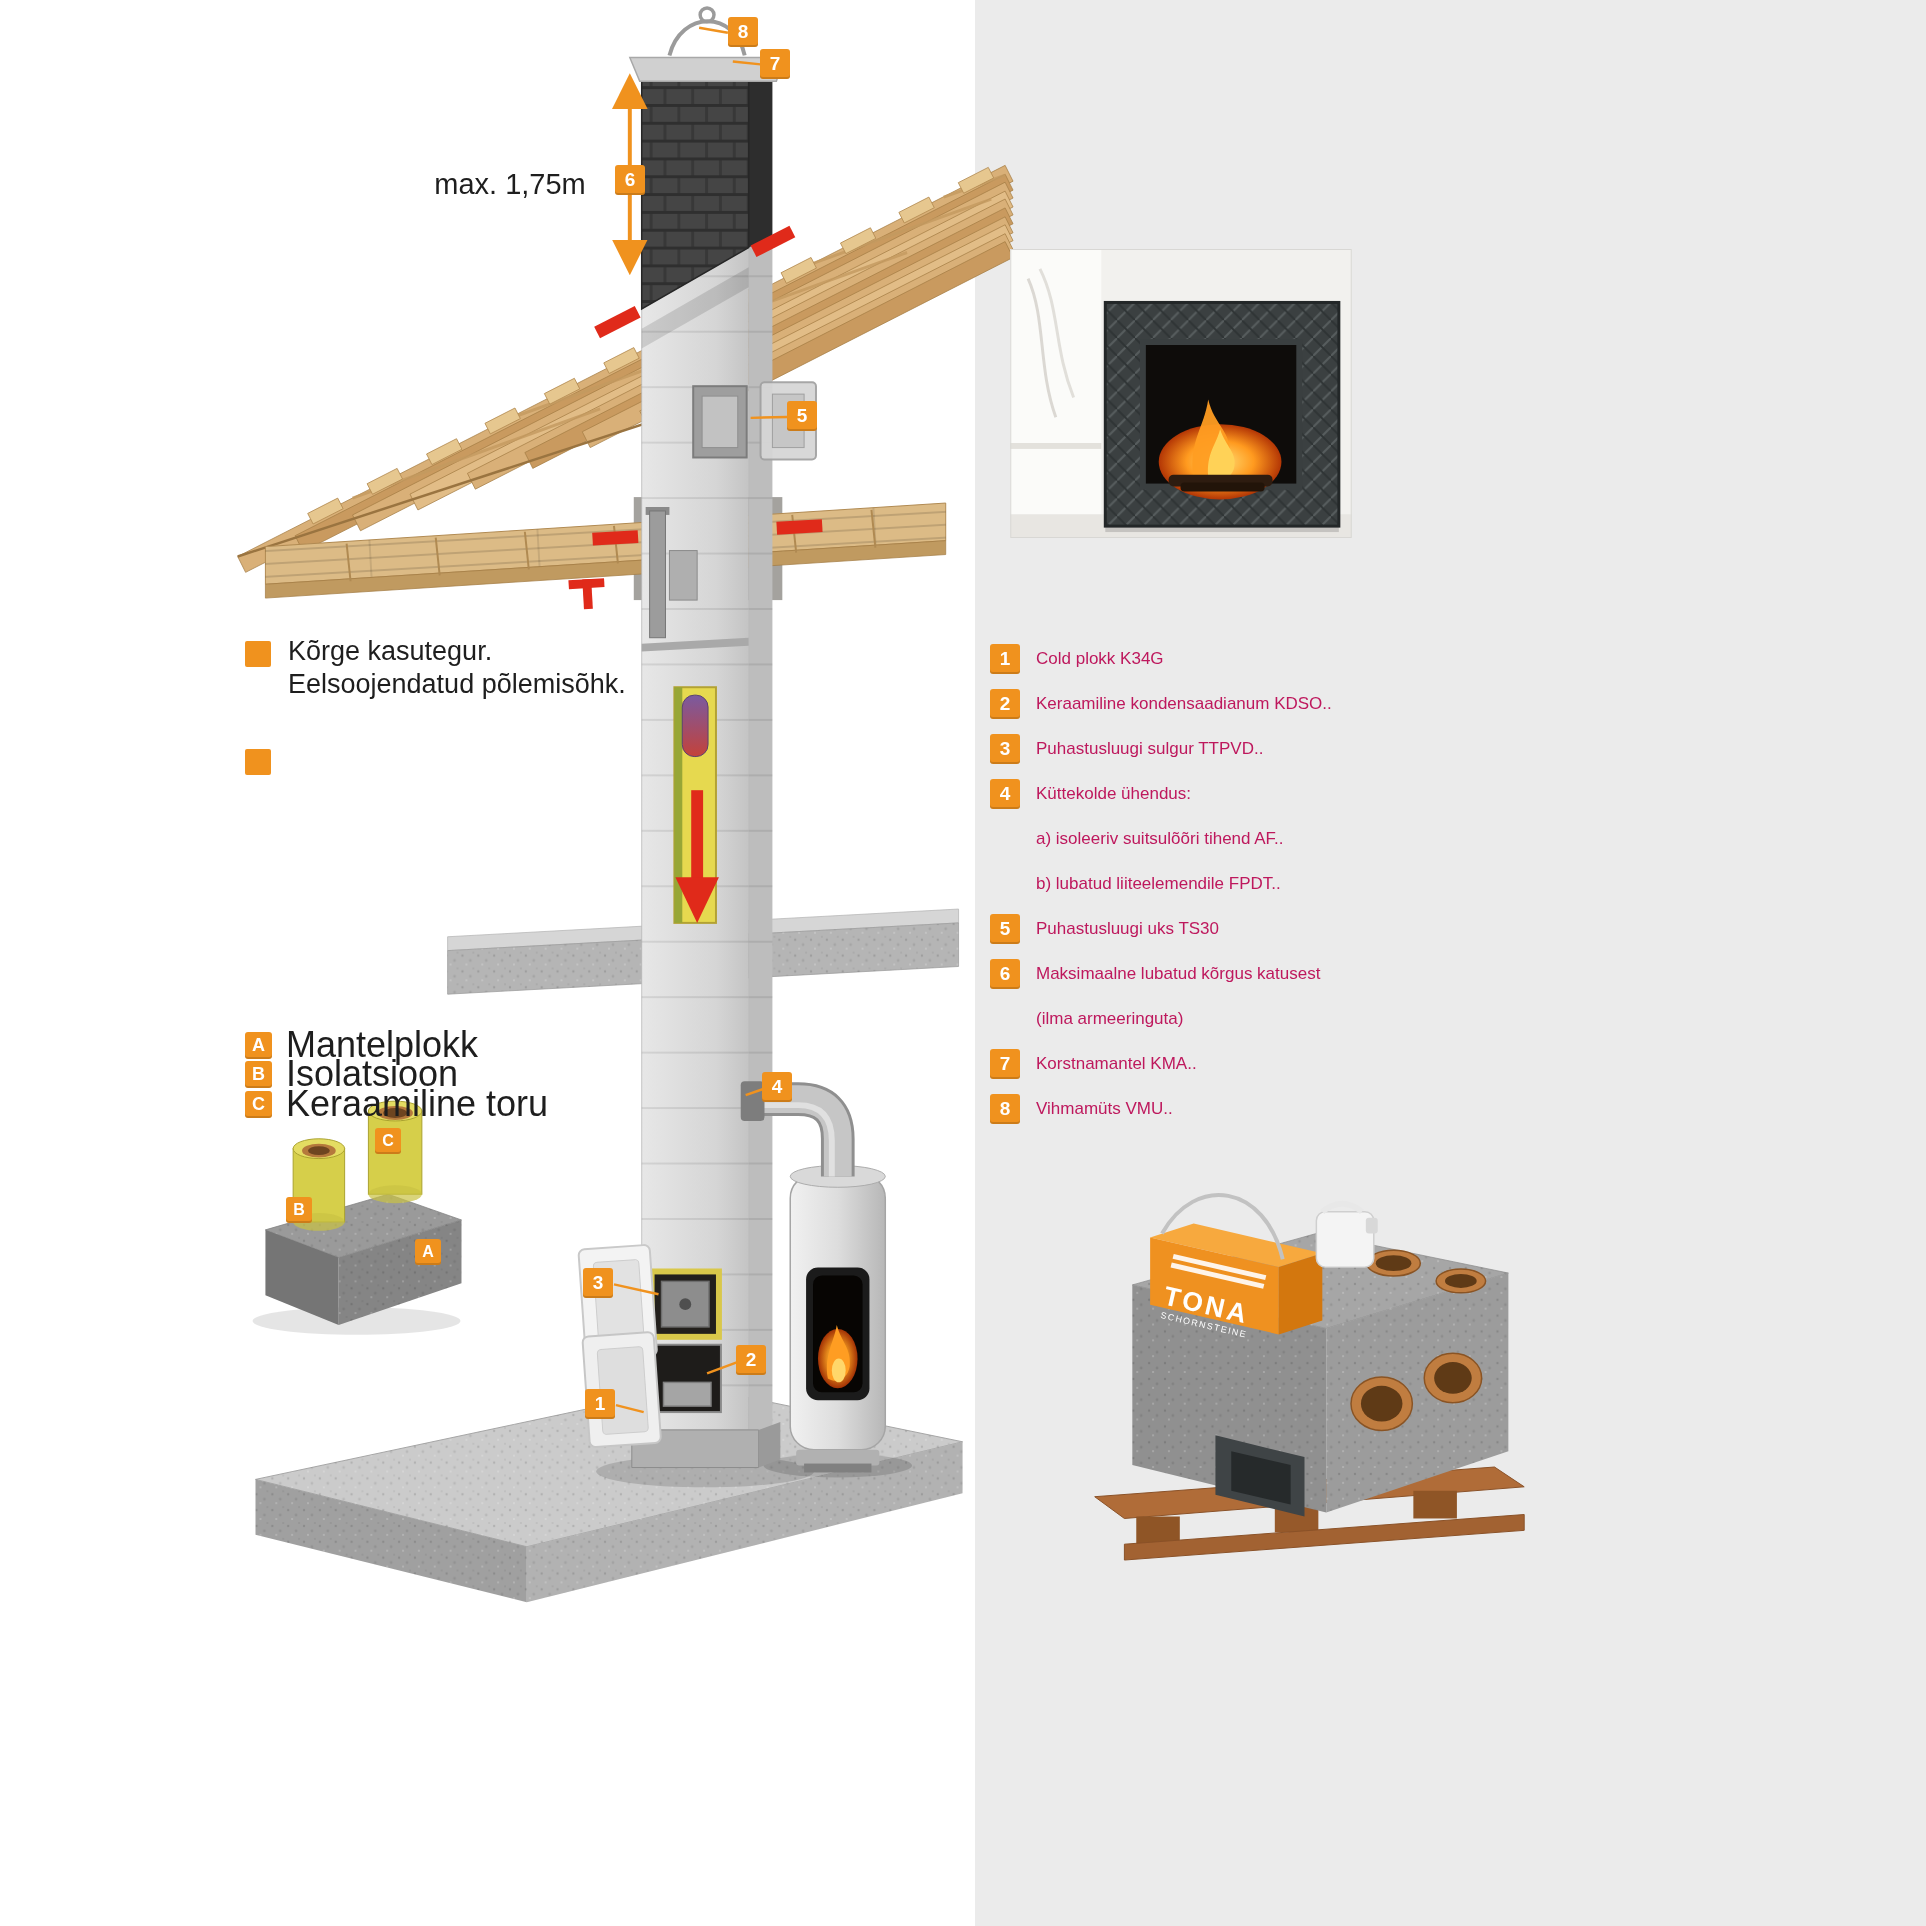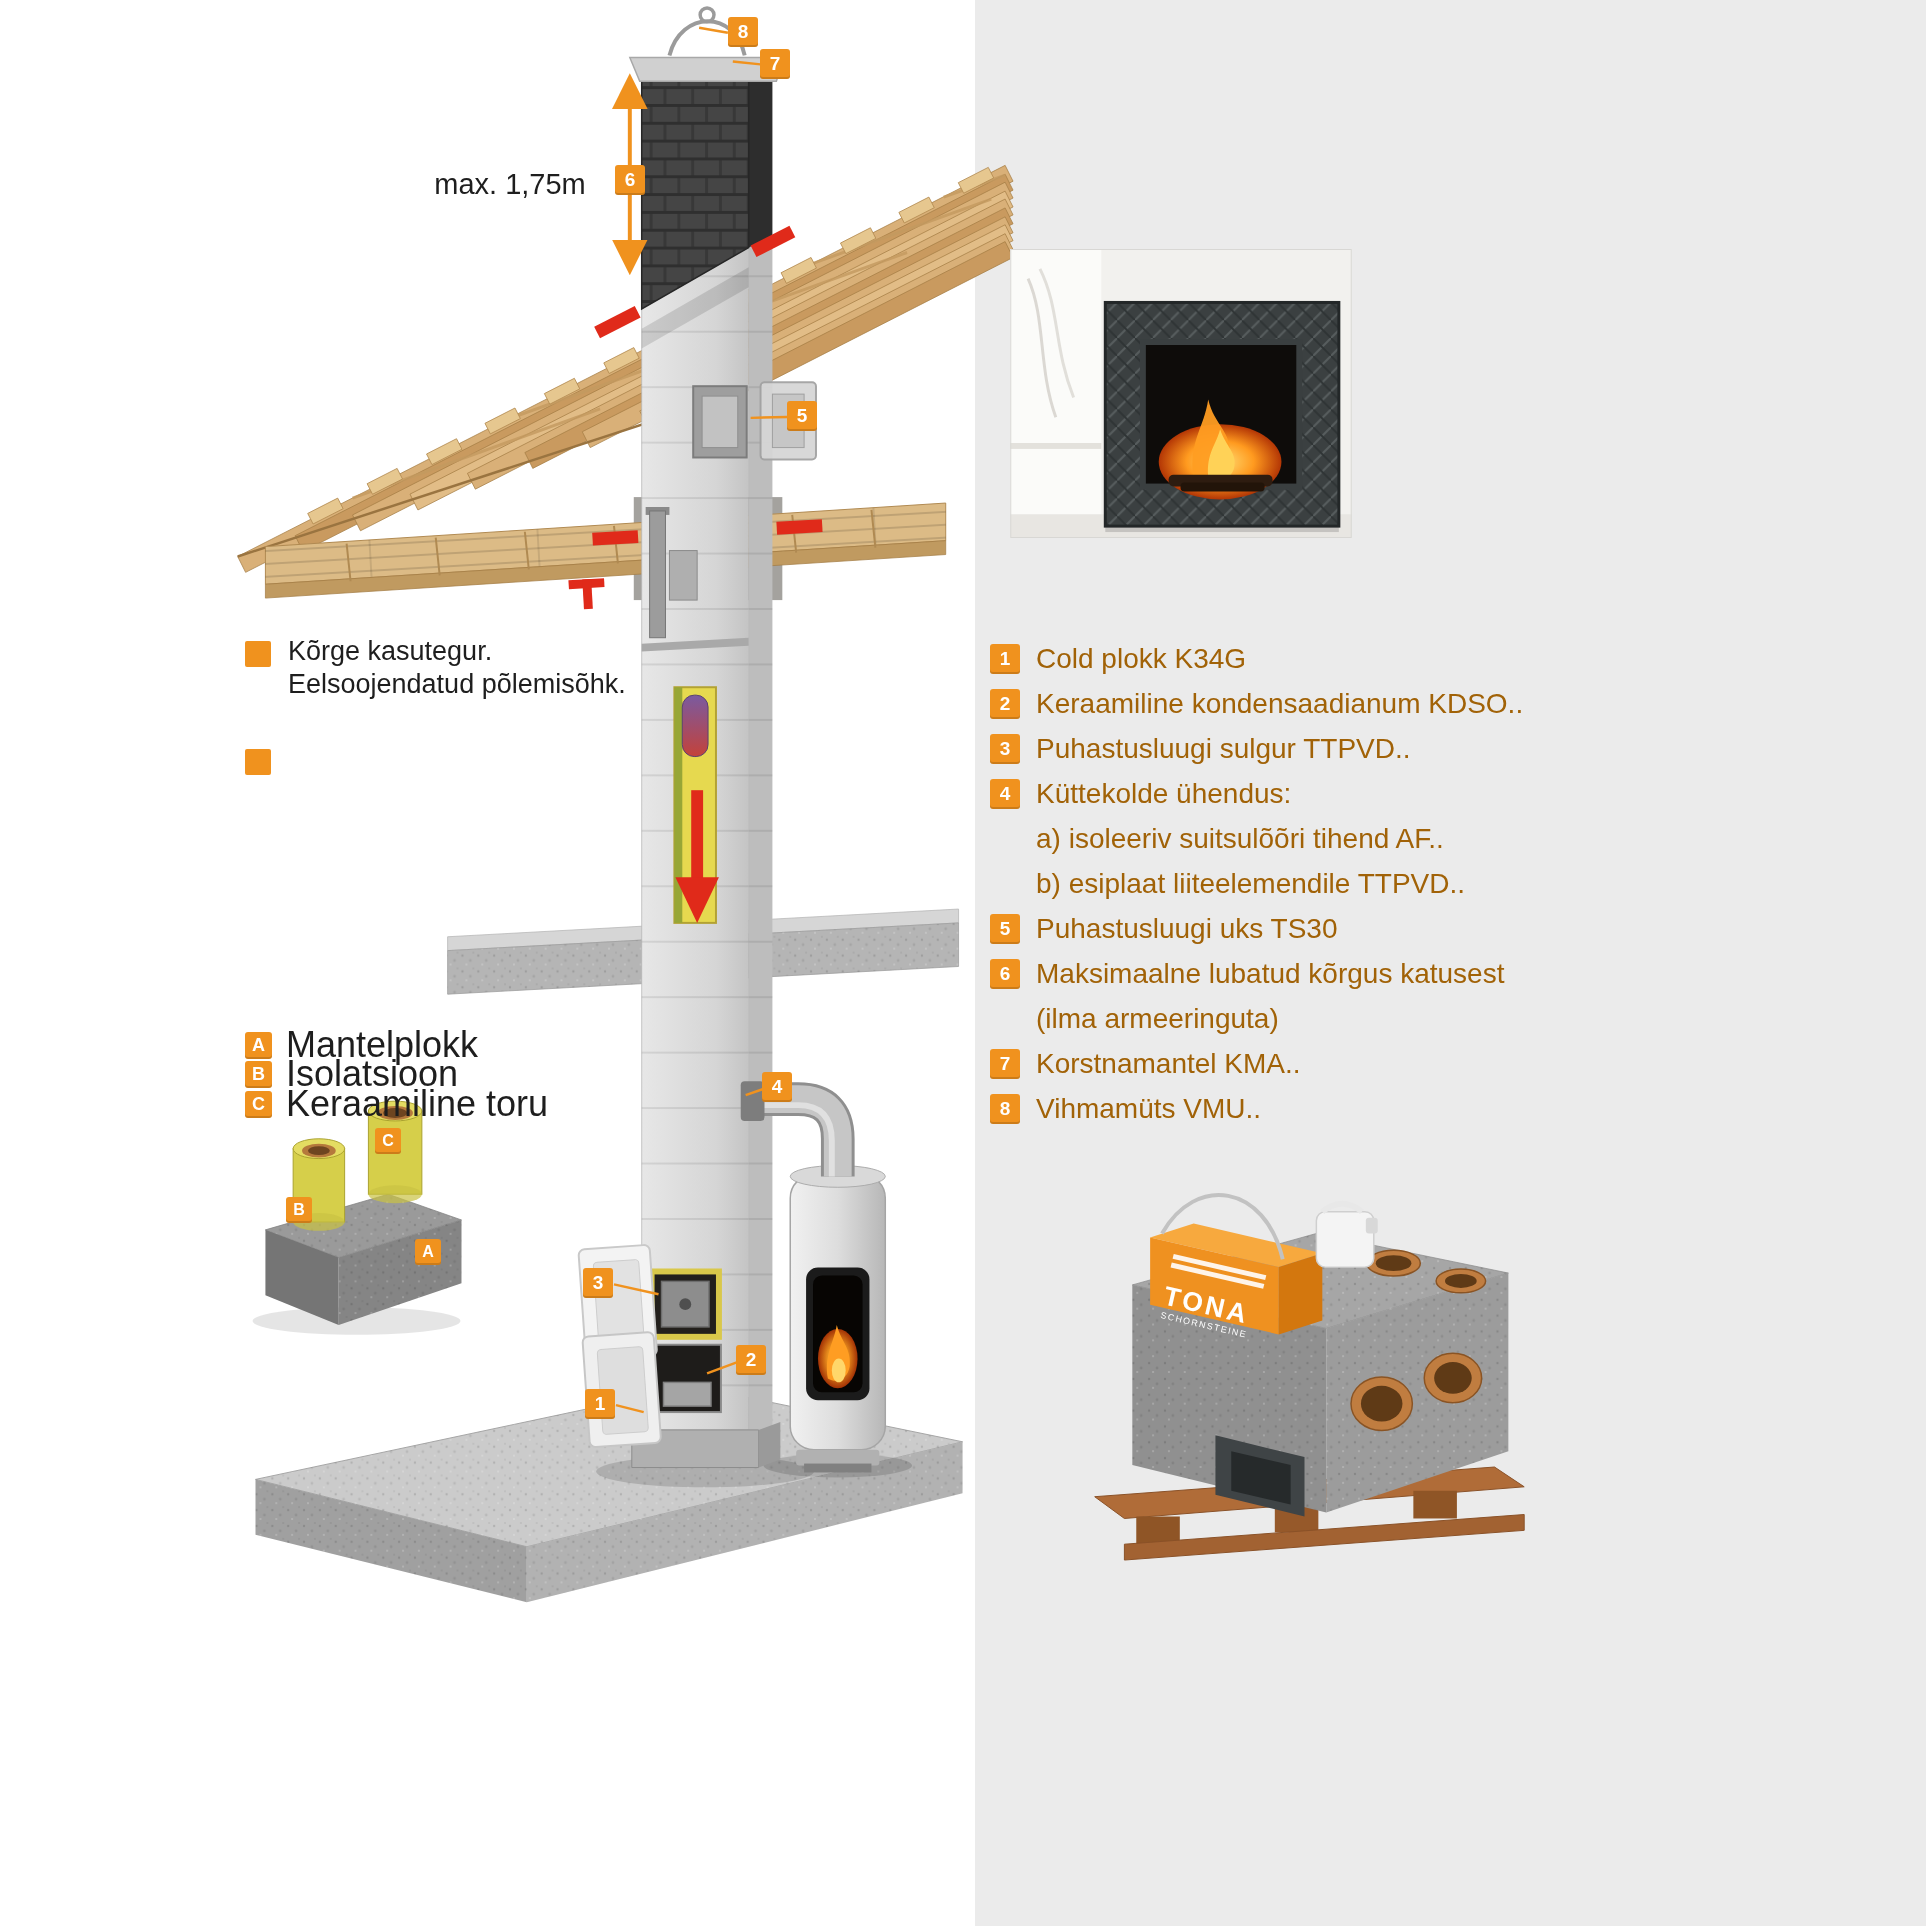--- a/index.html
+++ b/index.html
@@ -22,21 +22,21 @@
   .abc-badge{width:27px;height:27px;background:#F0921E;color:#fff;font-weight:bold;font-size:18px;
              display:flex;align-items:center;justify-content:center;border-radius:3px;
              box-shadow:inset 0 -2px 0 rgba(0,0,0,.15)}
   .abc-label{font-size:36px}
   .legend{position:absolute;left:990px;top:636px;display:flex;flex-direction:column;z-index:4}
   .legend-row{display:flex;align-items:center;height:45px;gap:16px}
   .legend-row.sub{padding-left:46px}
   .lbadge{width:30px;height:30px;background:#F0921E;color:#fff;font-weight:bold;font-size:19px;
           display:flex;align-items:center;justify-content:center;border-radius:3px;flex:0 0 30px;
           box-shadow:inset 0 -2px 0 rgba(0,0,0,.15)}
-  .ltext{font-size:28px;color:#a16207}
+  .ltext{font-size:17px;color:#be185d}
 </style>
 </head>
 <body>
 
 <div id="page">
 
   <div class="panel"></div>
 
   <svg id="diagram" width="1020" height="1927" viewBox="0 0 1030 1946">
     <defs>
@@ -358,21 +358,21 @@
       <span class="ltext">Puhastusluugi sulgur TTPVD..</span>
     </div>
     <div class="legend-row">
       <span class="lbadge">4</span>
       <span class="ltext">Küttekolde ühendus:</span>
     </div>
     <div class="legend-row sub">
       <span class="ltext">a) isoleeriv suitsulõõri tihend AF..</span>
     </div>
     <div class="legend-row sub">
-      <span class="ltext">b) esiplaat liiteelemendile TTPVD..</span>
+      <span class="ltext">b) lubatud liiteelemendile FPDT..</span>
     </div>
     <div class="legend-row">
       <span class="lbadge">5</span>
       <span class="ltext">Puhastusluugi uks TS30</span>
     </div>
     <div class="legend-row">
       <span class="lbadge">6</span>
       <span class="ltext">Maksimaalne lubatud kõrgus katusest</span>
     </div>
     <div class="legend-row sub">

